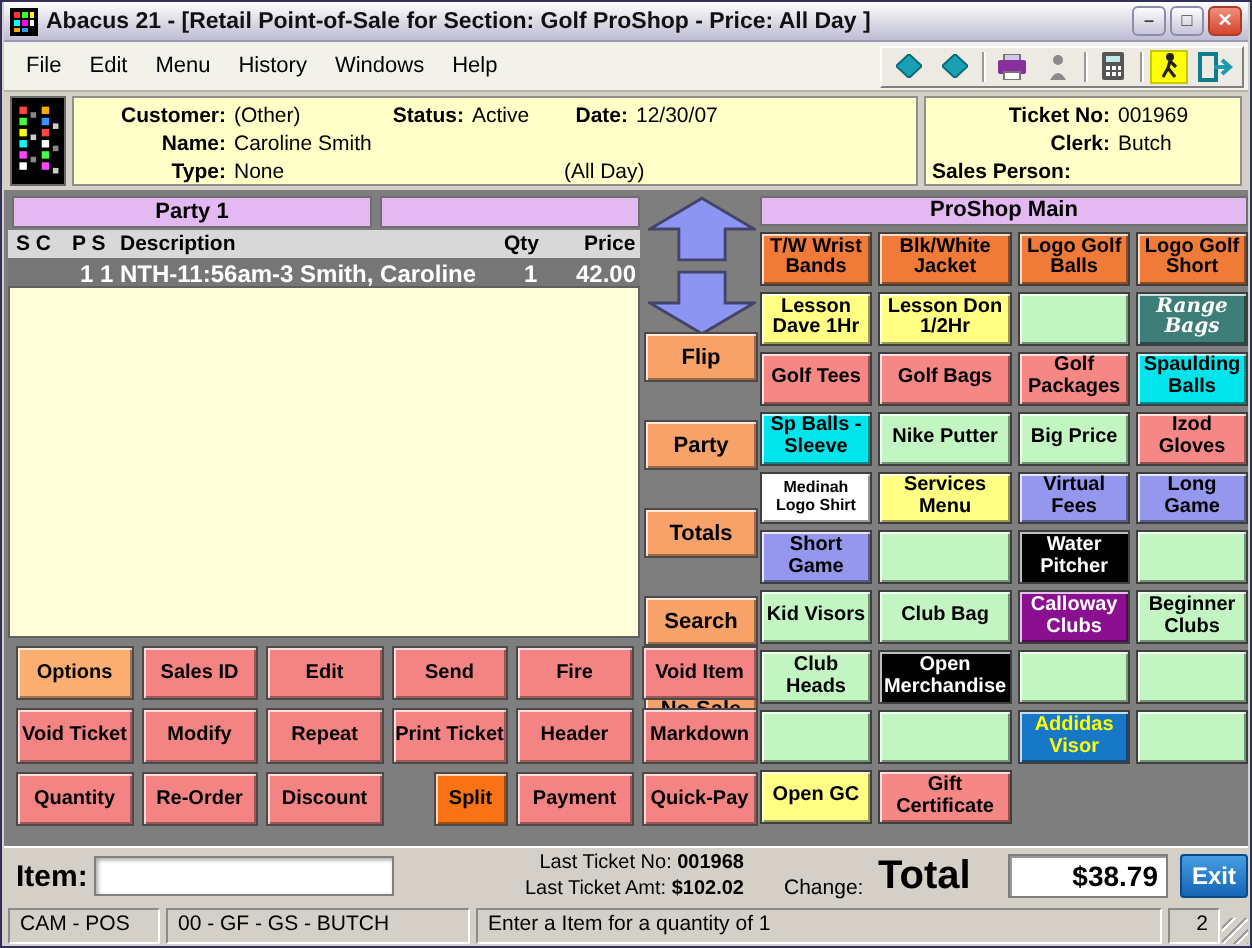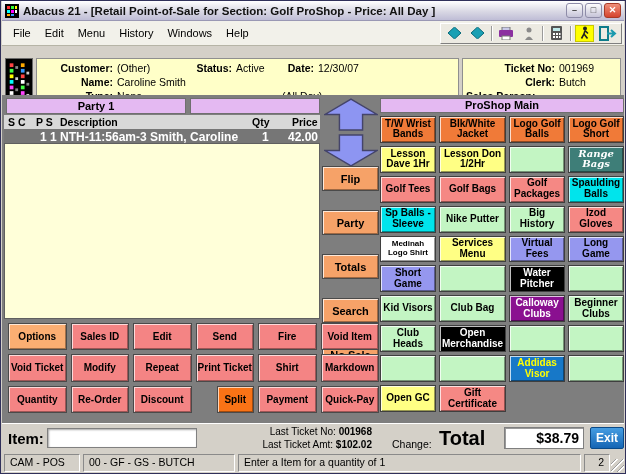--- a/index.html
+++ b/index.html
@@ -21,21 +21,21 @@
     border-bottom:1px solid #b6b4a6; display:flex; align-items:center; padding-left:4px; }
   .menu-item { font-size:11px; padding:4px 7px; color:#000; }
   .toolbar { margin-left:auto; margin-right:2px; height:21px; display:flex; align-items:center; gap:4px;
     border:1px solid; border-color:#ffffff #7f7f7f #7f7f7f #ffffff; background:#eceae2; padding:0 4px; }
   .tool-icon { width:19px; height:17px; display:flex; align-items:center; justify-content:center; }
   .tool-icon.hl { background:#ffff00; border:1px solid #c8c800; }
   .tool-sep { width:1px; height:15px; background:#9a9a9a; box-shadow:1px 0 0 #fff; }
 
   
   .customer { position:absolute; left:1px; top:45px; right:1px; height:49px; background:#D4D0C8;
-    display:flex; align-items:flex-start; gap:3px; padding:12px 3px; }
+    display:flex; align-items:flex-start; gap:3px; padding:2px 3px; }
   .cust-photo { width:28px; height:45px; border:1px solid #6a6a6a; background:#000; flex:0 0 auto; }
   .panel-yel { background:#ffffc8; border:1px solid #8f8f8f; height:45px; position:relative; font-size:10.5px; }
   .cust-main { flex:1; }
   .cust-ticket { width:159px; flex:0 0 auto; }
   .cl { position:absolute; font-weight:700; text-align:right; white-space:nowrap; }
   .cv { position:absolute; white-space:nowrap; }
 
   
   .main { position:absolute; left:1px; top:94px; right:1px; height:328px; background:#7e7e7e; }
 
@@ -284,21 +284,21 @@
         <div class="prod-btn" style="background: rgb(255, 255, 132); color: rgb(0, 0, 0);">Lesson Dave 1Hr</div>
         <div class="prod-btn" style="background: rgb(255, 255, 132); color: rgb(0, 0, 0);">Lesson Don 1/2Hr</div>
         <div class="prod-btn" style="background: rgb(195, 245, 195); color: rgb(0, 0, 0);"></div>
         <div class="prod-btn teal-text" style="background: rgb(62, 126, 120); color: rgb(255, 255, 255);">Range Bags</div>
         <div class="prod-btn" style="background: rgb(245, 136, 132); color: rgb(0, 0, 0);">Golf Tees</div>
         <div class="prod-btn" style="background: rgb(245, 136, 132); color: rgb(0, 0, 0);">Golf Bags</div>
         <div class="prod-btn" style="background: rgb(245, 136, 132); color: rgb(0, 0, 0);">Golf Packages</div>
         <div class="prod-btn" style="background: rgb(0, 228, 236); color: rgb(0, 0, 0);">Spaulding Balls</div>
         <div class="prod-btn" style="background: rgb(0, 228, 236); color: rgb(0, 0, 0);">Sp Balls - Sleeve</div>
         <div class="prod-btn" style="background: rgb(195, 245, 195); color: rgb(0, 0, 0);">Nike Putter</div>
-        <div class="prod-btn" style="background: rgb(195, 245, 195); color: rgb(0, 0, 0);">Big History</div>
+        <div class="prod-btn" style="background: rgb(195, 245, 195); color: rgb(0, 0, 0);">Big Price</div>
         <div class="prod-btn" style="background: rgb(245, 136, 132); color: rgb(0, 0, 0);">Izod Gloves</div>
         <div class="prod-btn small-text" style="background: rgb(255, 255, 255); color: rgb(0, 0, 0);">Medinah Logo Shirt</div>
         <div class="prod-btn" style="background: rgb(255, 255, 132); color: rgb(0, 0, 0);">Services Menu</div>
         <div class="prod-btn" style="background: rgb(149, 151, 239); color: rgb(0, 0, 0);">Virtual Fees</div>
         <div class="prod-btn" style="background: rgb(149, 151, 239); color: rgb(0, 0, 0);">Long Game</div>
         <div class="prod-btn" style="background: rgb(149, 151, 239); color: rgb(0, 0, 0);">Short Game</div>
         <div class="prod-btn" style="background: rgb(195, 245, 195); color: rgb(0, 0, 0);"></div>
         <div class="prod-btn" style="background: rgb(0, 0, 0); color: rgb(255, 255, 255);">Water Pitcher</div>
         <div class="prod-btn" style="background: rgb(195, 245, 195); color: rgb(0, 0, 0);"></div>
         <div class="prod-btn" style="background: rgb(195, 245, 195); color: rgb(0, 0, 0);">Kid Visors</div>
@@ -321,21 +321,21 @@
         <div class="action-btn" style="background: rgb(251, 174, 114);">Options</div>
         <div class="action-btn" style="background: rgb(244, 132, 132);">Sales ID</div>
         <div class="action-btn" style="background: rgb(244, 132, 132);">Edit</div>
         <div class="action-btn" style="background: rgb(244, 132, 132);">Send</div>
         <div class="action-btn" style="background: rgb(244, 132, 132);">Fire</div>
         <div class="action-btn" style="background: rgb(244, 132, 132);">Void Item</div>
         <div class="action-btn" style="background: rgb(244, 132, 132);">Void Ticket</div>
         <div class="action-btn" style="background: rgb(244, 132, 132);">Modify</div>
         <div class="action-btn" style="background: rgb(244, 132, 132);">Repeat</div>
         <div class="action-btn" style="background: rgb(244, 132, 132);">Print Ticket</div>
-        <div class="action-btn" style="background: rgb(244, 132, 132);">Shirt</div>
+        <div class="action-btn" style="background: rgb(244, 132, 132);">Header</div>
         <div class="action-btn" style="background: rgb(244, 132, 132);">Markdown</div>
         <div class="action-btn" style="background: rgb(244, 132, 132);">Quantity</div>
         <div class="action-btn" style="background: rgb(244, 132, 132);">Re-Order</div>
         <div class="action-btn" style="background: rgb(244, 132, 132);">Discount</div>
         <div class="action-btn" style="background: #f97316; margin-left: 21px;">Split</div>
         <div class="action-btn" style="background: rgb(244, 132, 132);">Payment</div>
         <div class="action-btn" style="background: rgb(244, 132, 132);">Quick-Pay</div>
       </div>
   </div>
 

